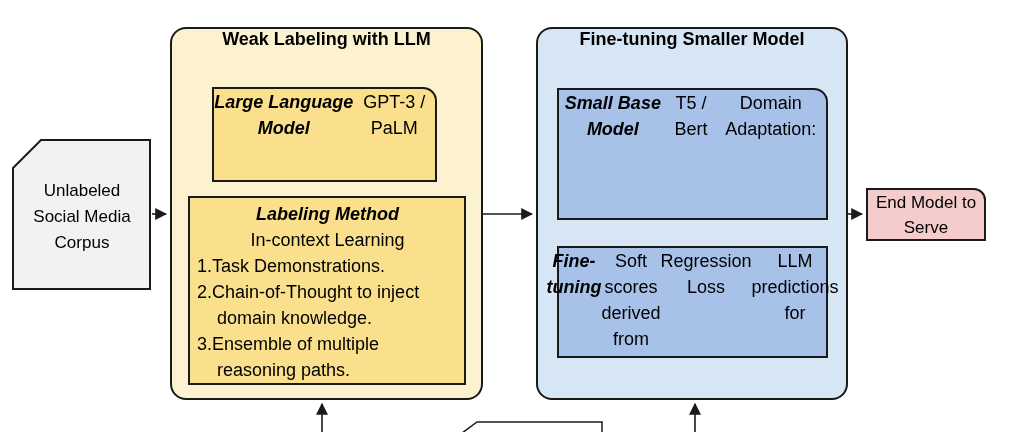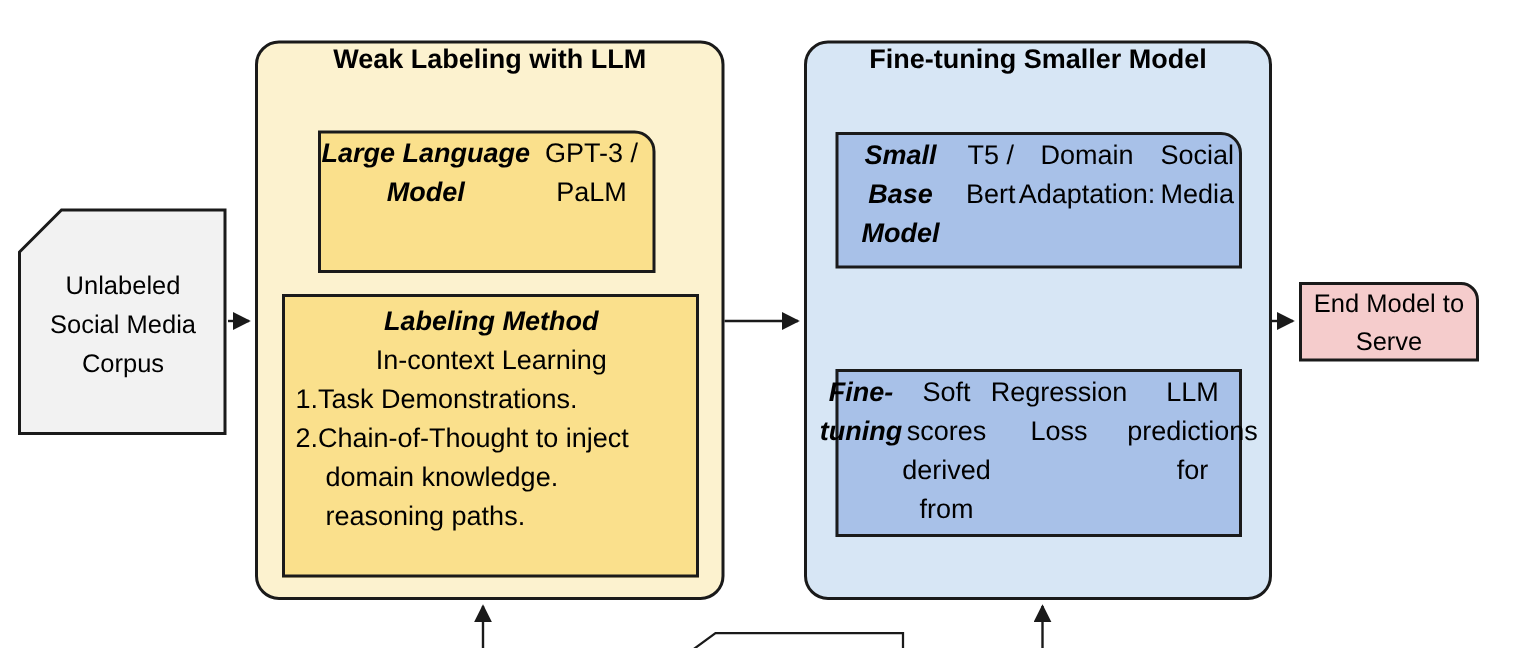--- a/index.html
+++ b/index.html
@@ -11,21 +11,21 @@
   .yellow-container{left:170px;top:27px;width:313px;height:373px;background:#FCF2CF;border-radius:16px;}
   .blue-container{left:536px;top:27px;width:312px;height:373px;background:#D7E6F5;border-radius:16px;}
   .card{display:flex;flex-direction:row;justify-content:center;text-align:center;
         font-size:18px;line-height:26px;}
   .llm-card{left:212px;top:87px;width:225px;height:95px;background:#FAE08C;border-radius:0 14px 0 0;}
   .labeling-card{left:188px;top:196px;width:278px;height:189px;background:#FAE08C;
                  font-size:18px;line-height:26px;padding:3px 6px 16px 7px;}
   .labeling-card .center{text-align:center;}
   .labeling-card .li{text-align:left;}
   .labeling-card .cont{text-align:left;padding-left:20px;}
-  .base-card{left:557px;top:88px;width:271px;height:91px;background:#A8C1E8;border-radius:0 14px 0 0;}
+  .base-card{left:557px;top:88px;width:271px;height:132px;background:#A8C1E8;border-radius:0 14px 0 0;}
   .ft-card{left:557px;top:246px;width:271px;height:112px;background:#A8C1E8;}
   .pink-card{left:866px;top:188px;width:120px;height:53px;background:#F5CCCC;border-radius:0 12px 0 0;
              font-size:17px;line-height:25px;}
   .card-title{font-weight:bold;font-style:italic;}
   .doc-label{position:absolute;left:30px;top:178px;width:104px;text-align:center;
              font-size:17px;line-height:26px;}
 </style>
 </head>
 <body>
 
@@ -56,32 +56,32 @@
     <div class="card-title">Large Language Model</div>
     <div>GPT-3 / PaLM</div>
   </div>
 
   <div class="box labeling-card">
     <div class="center card-title">Labeling Method</div>
     <div class="center">In-context Learning</div>
     <div class="li">1.Task Demonstrations.</div>
     <div class="li">2.Chain-of-Thought to inject</div>
     <div class="cont">domain knowledge.</div>
+    <div class="li">3.Ensemble of multiple</div>
     <div class="cont">reasoning paths.</div>
   </div>
 
   <div class="box blue-container">
     <div class="container-title">Fine-tuning Smaller Model</div>
   </div>
 
   <div class="box card base-card">
     <div class="card-title">Small Base Model</div>
     <div>T5 / Bert</div>
     <div>Domain Adaptation:</div>
-    <div>Social Media</div>
   </div>
 
   <div class="box card ft-card">
     <div class="card-title">Fine-tuning</div>
     <div>Soft scores derived from</div>
     <div>Regression Loss</div>
     <div>LLM predictions for</div>
   </div>
 
   <div class="box card pink-card">End Model to Serve</div>

